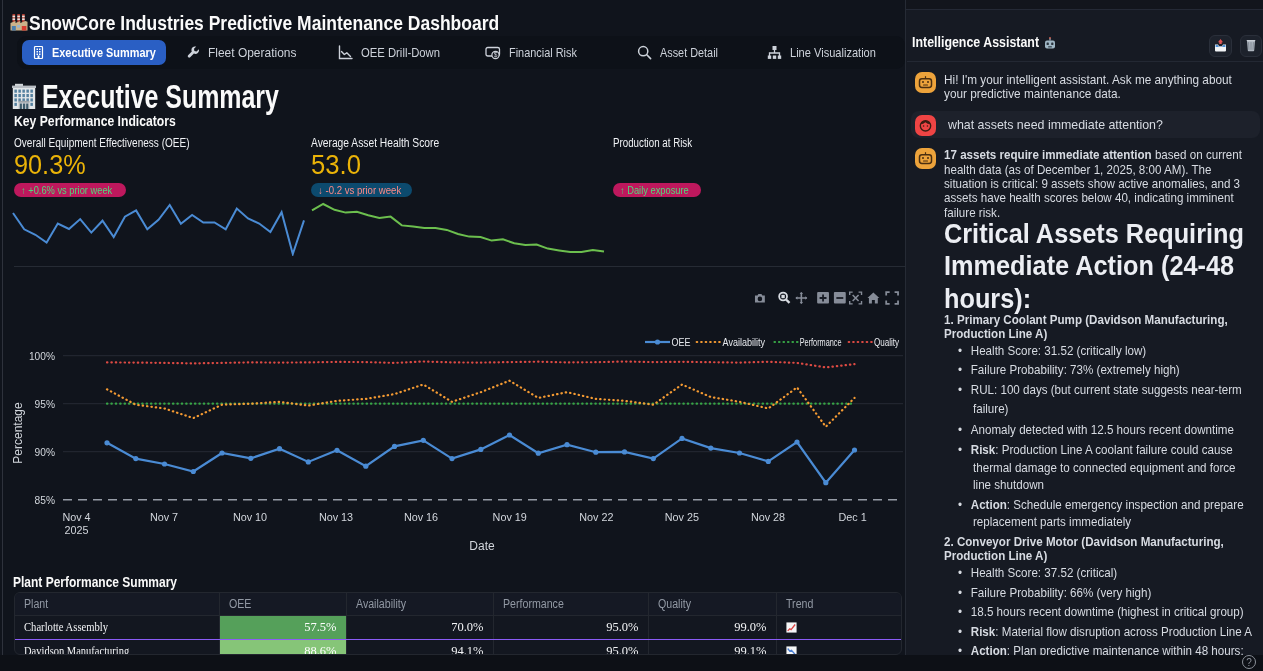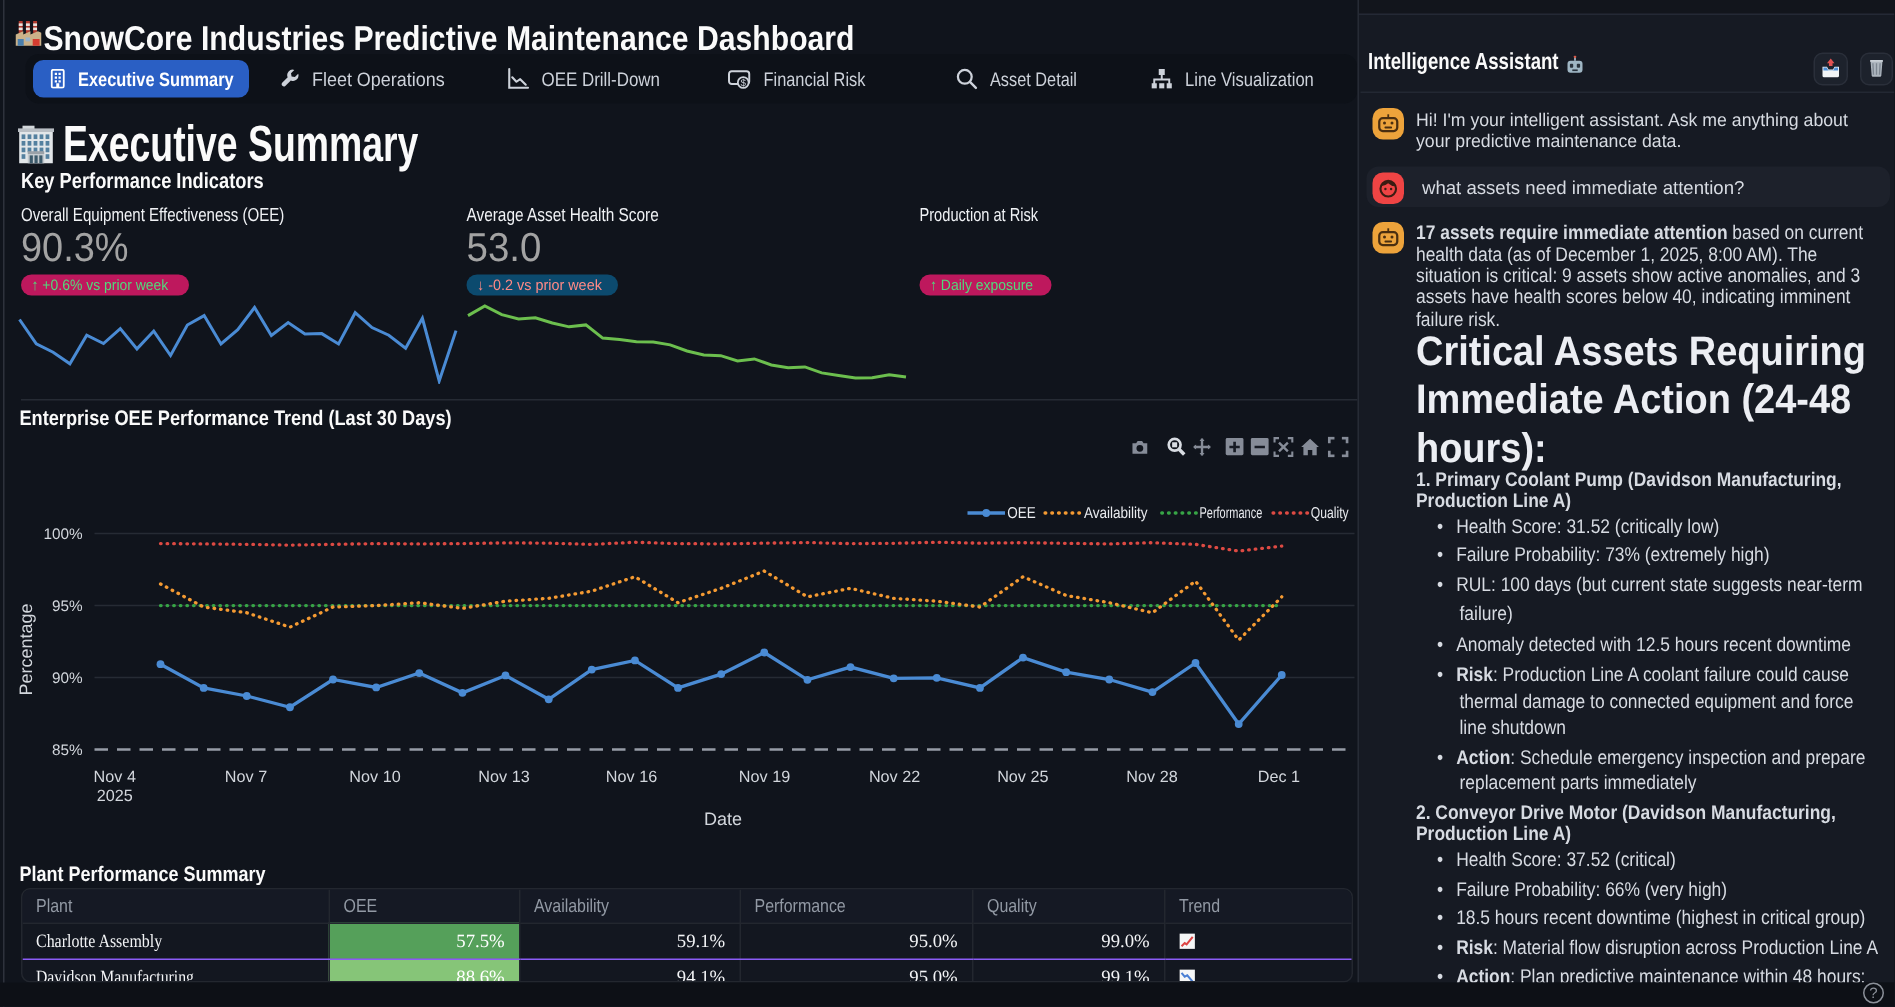--- a/index.html
+++ b/index.html
@@ -8,21 +8,21 @@
 .abs { position:absolute; }
 .txt { color:#fafafa; white-space:nowrap; }
 .sx { display:inline-block; transform-origin:0 0; white-space:nowrap; }
 
 #tabbar { left:17px; top:36px; width:888px; height:33px; background:#0d1118; border-radius:9px; }
 .tab svg, #tabactive svg { flex:0 0 auto; }
 .tab { position:absolute; top:0; height:33px; display:flex; align-items:center; gap:8px; color:#cdd2da; font-size:13px; white-space:nowrap; }
 #tabactive { position:absolute; left:5px; top:4px; width:144px; height:25px; background:#2a5fc4; border-radius:7px; display:flex; align-items:center; gap:7px; padding-left:10px; color:#fff; font-size:13px; font-weight:bold; }
 
 .kpilabel { font-size:12.5px; color:#f0f2f5; white-space:nowrap; }
-.kpival { font-size:27px; color:#a3a3a3; white-space:nowrap; }
+.kpival { font-size:27px; color:#eab308; white-space:nowrap; }
 .pill { position:absolute; height:14px; border-radius:8px; font-size:10px; display:flex; align-items:center; padding:0 7px; white-space:nowrap; }
 .pill.g { background:#be185d; color:#52d97c; }
 .pill.r { background:#0c4a6e; color:#ff8a86; }
 
 #tablewrap { left:14px; top:592px; width:888px; height:63px; overflow:hidden; border:1px solid #23272f; border-radius:6px; background:#131720; }
 table.grid { border-collapse:collapse; width:888px; table-layout:fixed; font-size:12.5px; }
 table.grid th { font-weight:normal; color:#9299a4; text-align:left; padding:0 9px; height:22px; border-bottom:1px solid #23272f; border-right:1px solid #23272f; background:#151924; }
 table.grid td { color:#f3f4f6; padding:0 9px; height:24px; border-bottom:1px solid #8b5cf6; border-right:1px solid #23272f;font-family:Liberation Serif, serif; }
 table.grid .num { text-align:right; }
 
@@ -44,21 +44,21 @@
       <rect x="7.3" y="3.6" width="2.6" height="1.7" fill="#e8e4df"></rect>
       <rect x="12.1" y="3.6" width="2.6" height="1.7" fill="#e8e4df"></rect>
     <rect x="2.5" y="6.4" width="2.6" height="1.7" fill="#e8e4df"></rect>
       <rect x="7.3" y="6.4" width="2.6" height="1.7" fill="#e8e4df"></rect>
       <rect x="12.1" y="6.4" width="2.6" height="1.7" fill="#e8e4df"></rect>
     <path d="M0.5 18.5 L0.5 11 L5.5 8.9 L5.5 11 L10.3 8.9 L10.3 11 L15.3 8.9 L17.5 9.8 L17.5 18.5 Z" fill="#cbb28a"></path>
     <rect x="1.8" y="14" width="4" height="4.5" fill="#4a7fae"></rect>
     <rect x="11.8" y="14" width="4.6" height="4.5" fill="#d63c30"></rect>
     <rect x="7" y="13" width="3" height="2.6" fill="#9ab4cc"></rect>
   </svg>
-  <div class="abs txt" style="left:29px;top:12px;font-size:23px;font-weight:bold;"><span class="sx" style="transform:scaleX(0.874)">SnowCore Industries Predictive Maintenance Dashboard</span></div>
+  <div class="abs txt" style="left:29px;top:12px;font-size:20px;font-weight:bold;"><span class="sx" style="transform:scaleX(0.874)">SnowCore Industries Predictive Maintenance Dashboard</span></div>
 
   <div class="abs" id="tabbar">
     <div id="tabactive">
       <svg width="13" height="13" viewBox="0 0 13 13">
           <rect x="2.5" y="0.5" width="8" height="12" rx="1" fill="none" stroke="#fff" stroke-width="1.2"></rect>
           <rect x="4.5" y="2.5" width="1.5" height="1.5" fill="#fff"></rect>
           <rect x="7" y="2.5" width="1.5" height="1.5" fill="#fff"></rect>
           <rect x="4.5" y="5" width="1.5" height="1.5" fill="#fff"></rect>
           <rect x="7" y="5" width="1.5" height="1.5" fill="#fff"></rect>
           <rect x="4.5" y="7.5" width="1.5" height="1.5" fill="#fff"></rect>
@@ -157,21 +157,20 @@
       <polyline points="1.0,8.4 12.2,2.0 23.5,7.8 34.7,10.6 45.9,9.8 57.2,13.3 68.4,15.9 79.6,14.6 90.8,23.4 102.1,24.4 113.3,25.9 124.5,26.0 135.8,27.9 147.0,32.0 158.2,34.6 169.5,35.1 180.7,38.6 191.9,37.3 203.2,41.3 214.4,43.1 225.6,42.6 236.8,46.6 248.1,48.4 259.3,50.0 270.5,49.9 281.8,47.9 293.0,49.4" fill="none" stroke="#6cbf4e" stroke-width="2"></polyline>
     </svg>
 
   <div class="abs kpilabel" style="left:613px;top:136px;"><span class="sx" style="transform:scaleX(0.78)">Production at Risk</span></div>
   <div class="abs pill g" style="left:613px;top:183px;">
       <span class="sx" style="transform:scaleX(0.93)">↑ Daily exposure</span>
     </div>
 
   <div class="abs" style="left:14px;top:266px;width:891px;height:1px;background:#262b34;"></div>
 
-  <div class="abs txt" style="left:13px;top:269.5px;font-size:14px;font-weight:bold;"><span class="sx" style="transform:scaleX(0.865)">Enterprise OEE Performance Trend (Last 30 Days)</span></div>
 
   <svg class="abs" style="left:753px;top:291px" width="148" height="14" viewBox="0 0 150 14" id="modebar">
 <g fill="#868c98">
  <path d="M2 4.5 h2.5 l1-1.5 h3 l1 1.5 H12 v7 H2 z M7 10.2 a2.3 2.3 0 1 0 0-4.6 a2.3 2.3 0 0 0 0 4.6 z" fill-rule="evenodd"></path>
  <g transform="translate(25,0)">
           <circle cx="5.5" cy="5.5" r="4" fill="none" stroke="#d8dce2" stroke-width="1.8"></circle>
           <path d="M8.5 8.5 L12 12" stroke="#d8dce2" stroke-width="2.4"></path>
           <rect x="3.8" y="3.8" width="3.4" height="3.4" fill="#d8dce2"></rect>
         </g>
  <g transform="translate(42,0)" stroke="#868c98" stroke-width="1.6">
@@ -279,21 +278,21 @@
             <th><span class="sx" style="transform:scaleX(0.85)">Plant</span></th>
             <th><span class="sx" style="transform:scaleX(0.85)">OEE</span></th>
             <th><span class="sx" style="transform:scaleX(0.85)">Availability</span></th>
             <th><span class="sx" style="transform:scaleX(0.85)">Performance</span></th>
             <th><span class="sx" style="transform:scaleX(0.85)">Quality</span></th>
             <th style="border-right:none;"><span class="sx" style="transform:scaleX(0.85)">Trend</span></th>
           </tr>
       <tr>
         <td><span class="sx" style="transform:scaleX(0.85)">Charlotte Assembly</span></td>
         <td class="num" style="background:#55a05a;color:#fff;">57.5%</td>
-        <td class="num">59.1%</td>
+        <td class="num">70.0%</td>
             <td class="num">95.0%</td>
             <td class="num">99.0%</td>
         <td style="border-right:none;"><svg width="11" height="11" viewBox="0 0 13 13" style="vertical-align:middle">
                 <rect x="0.5" y="0.5" width="12" height="12" fill="#f5f6f7"></rect>
                 <path d="M2 10.5 L4.5 8 L6 9 L10.8 3" fill="none" stroke="#d44" stroke-width="1.6"></path>
               </svg></td>
       </tr>
       <tr>
         <td><span class="sx" style="transform:scaleX(0.84)">Davidson Manufacturing</span></td>
         <td class="num" style="background:#86c578;color:#fff;">88.6%</td>

